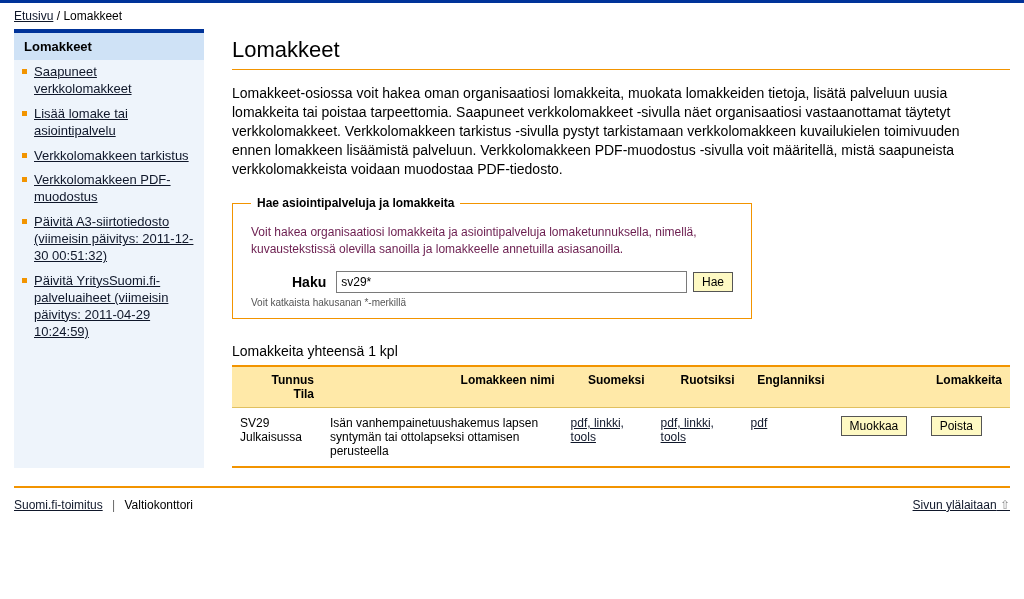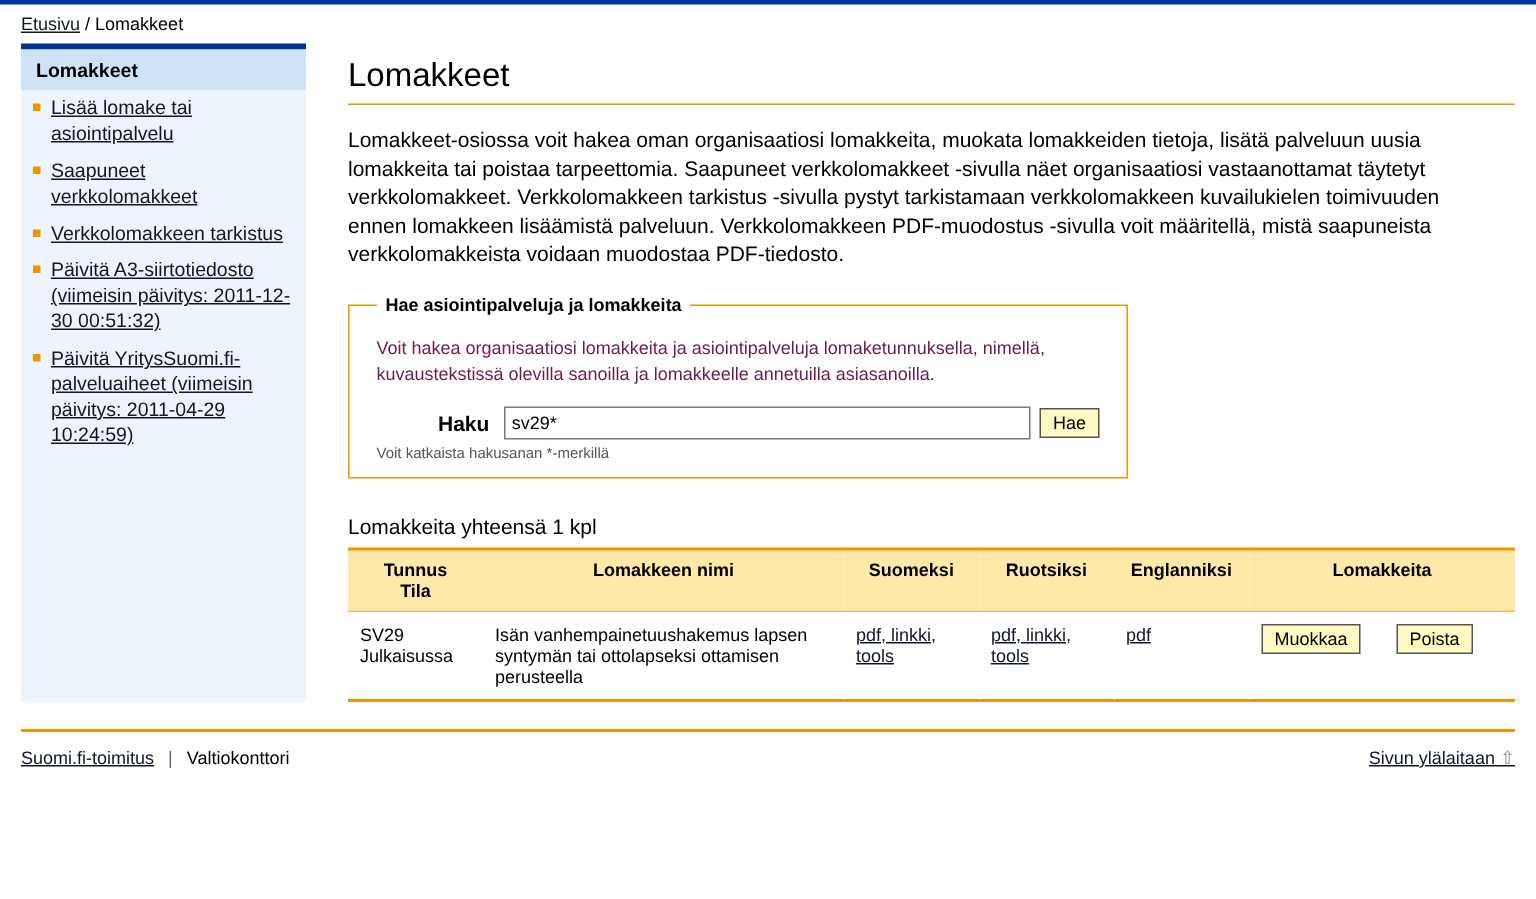--- a/index.html
+++ b/index.html
@@ -93,21 +93,21 @@
   .results-count { font-size: 14px; margin: 24px 0 6px 0; }
 
   table.results {
     width: 100%;
     border-collapse: collapse;
     border-top: 2px solid #f29400;
     border-bottom: 2px solid #f29400;
   }
   table.results th {
     background: #ffe9a8;
-    text-align: center;
+    text-align: right;
     font-weight: bold;
     font-size: 12px;
     padding: 6px 8px;
     border-bottom: 1px solid #e0c060;
     vertical-align: top;
   }
   table.results td {
     padding: 8px;
     font-size: 12px;
     border-bottom: 1px solid #e0c060;
@@ -130,23 +130,24 @@
   <a href="#">Etusivu</a>
   <span>/</span>
   <span>Lomakkeet</span>
 </div>
 
 <div class="layout">
 
   <aside class="sidebar">
     <div class="sidebar-heading">Lomakkeet</div>
     <ul class="sidebar-list">
+      <li><a href="#">Saapuneet verkkolomakkeet</a></li>
       <li><a href="#">Lisää lomake tai asiointipalvelu</a></li>
-      <li><a href="#">Saapuneet verkkolomakkeet</a></li>
       <li><a href="#">Verkkolomakkeen tarkistus</a></li>
+      <li><a href="#">Verkkolomakkeen PDF-muodostus</a></li>
       <li><a href="#">Päivitä A3-siirtotiedosto (viimeisin päivitys: 2011-12-30 00:51:32)</a></li>
       <li><a href="#">Päivitä YritysSuomi.fi-palveluaiheet (viimeisin päivitys: 2011-04-29 10:24:59)</a></li>
     </ul>
   </aside>
 
   <main class="main">
     <h1 class="page-title">Lomakkeet</h1>
     <div class="orange-rule"></div>
 
     <div class="intro">Lomakkeet-osiossa voit hakea oman organisaatiosi lomakkeita, muokata lomakkeiden tietoja, lisätä palveluun uusia lomakkeita tai poistaa tarpeettomia. Saapuneet verkkolomakkeet -sivulla näet organisaatiosi vastaanottamat täytetyt verkkolomakkeet. Verkkolomakkeen tarkistus -sivulla pystyt tarkistamaan verkkolomakkeen kuvailukielen toimivuuden ennen lomakkeen lisäämistä palveluun. Verkkolomakkeen PDF-muodostus -sivulla voit määritellä, mistä saapuneista verkkolomakkeista voidaan muodostaa PDF-tiedosto.</div>

